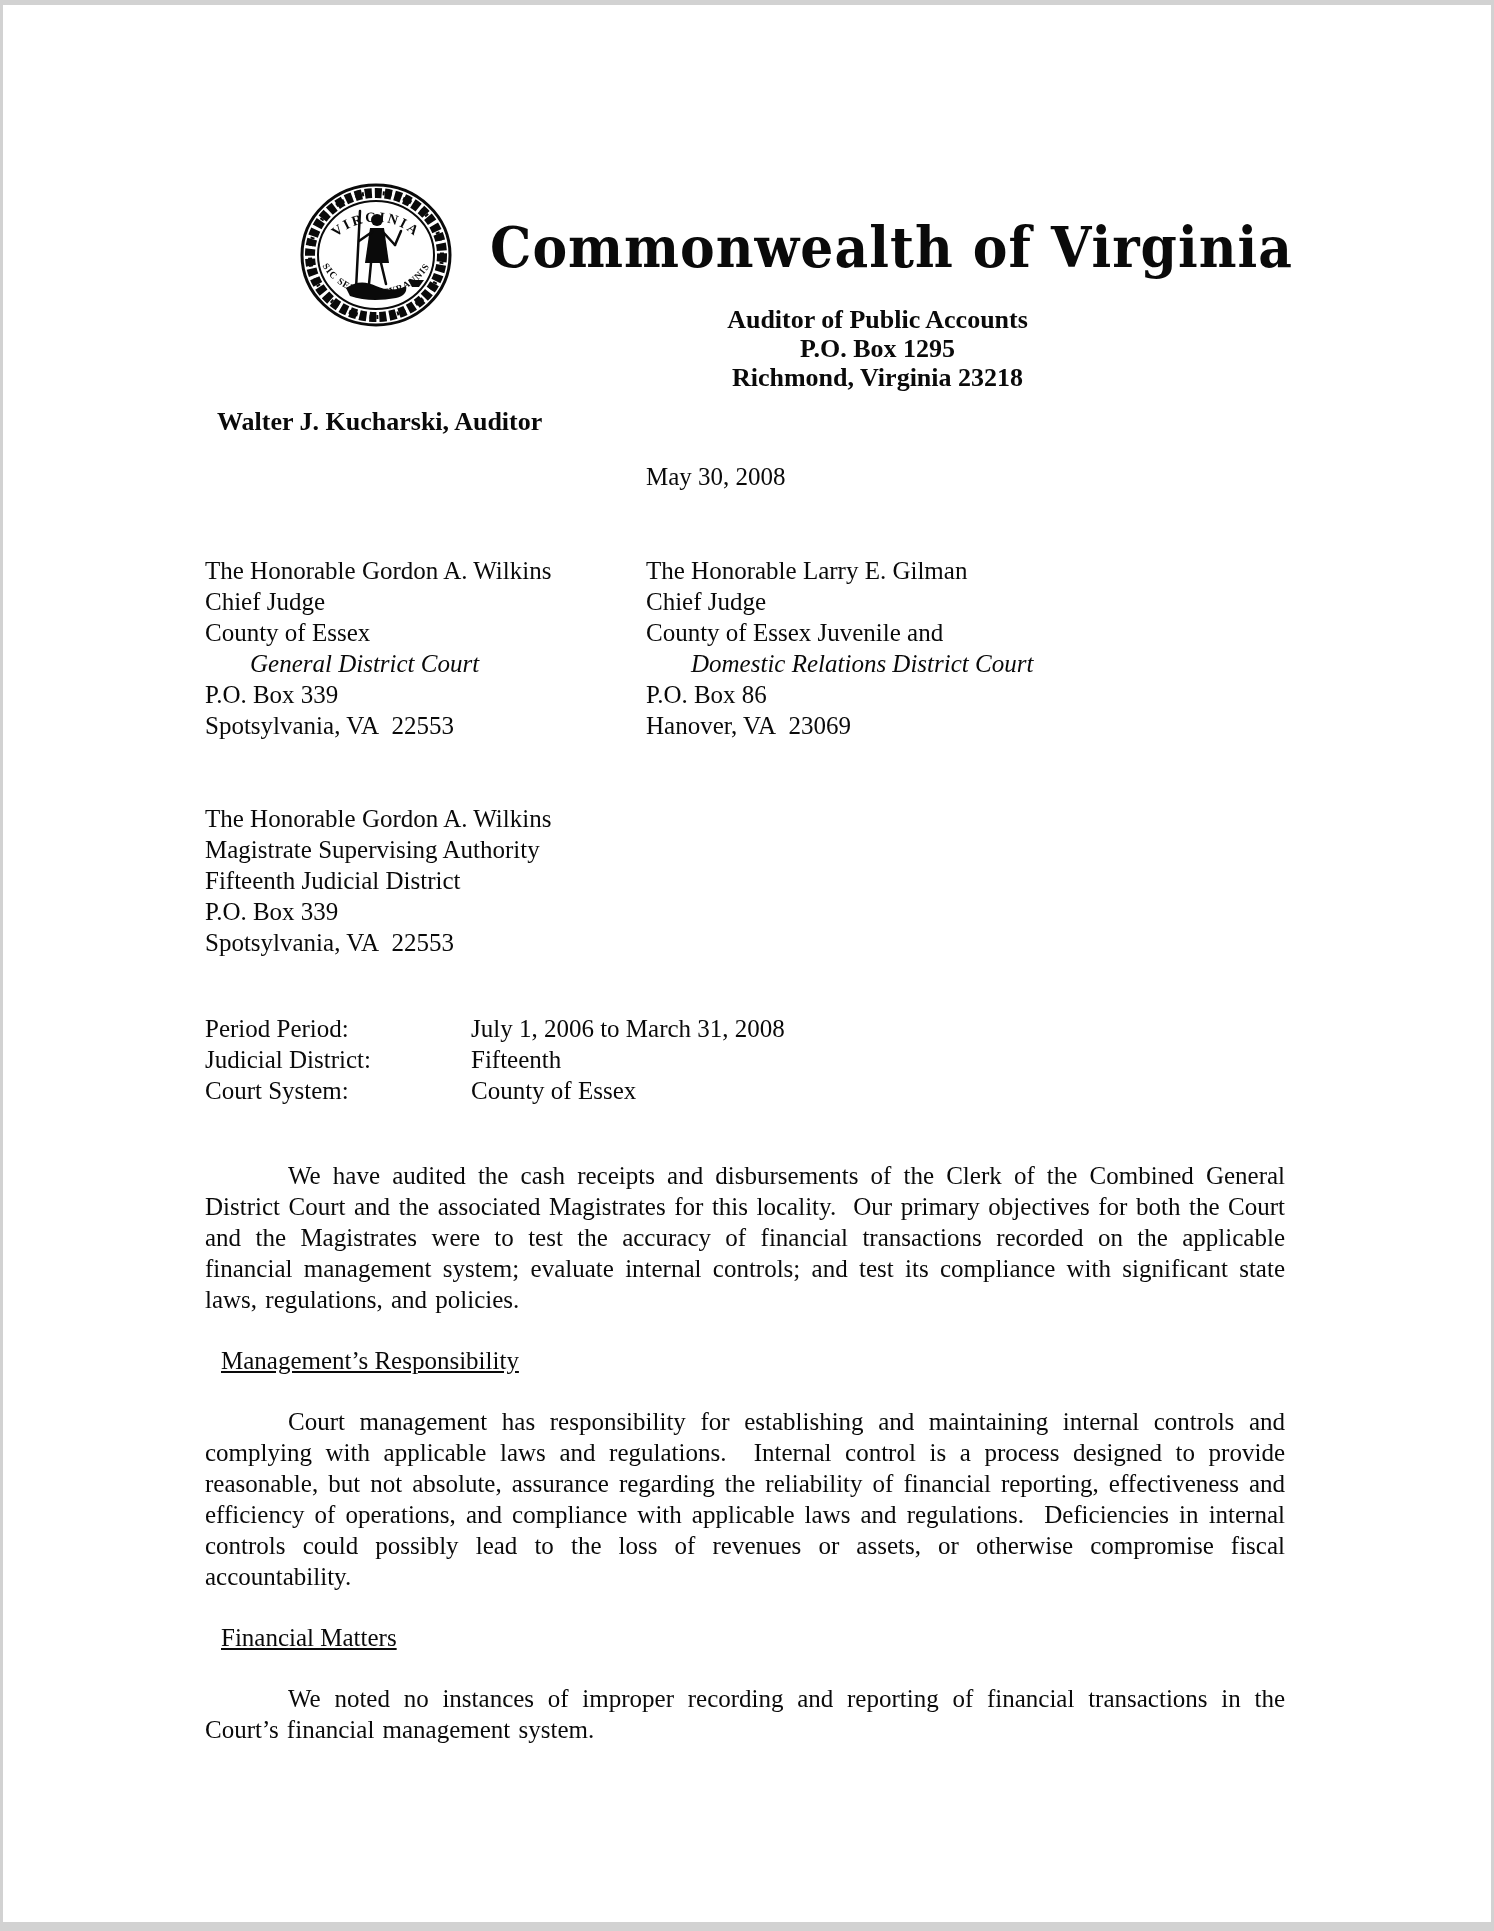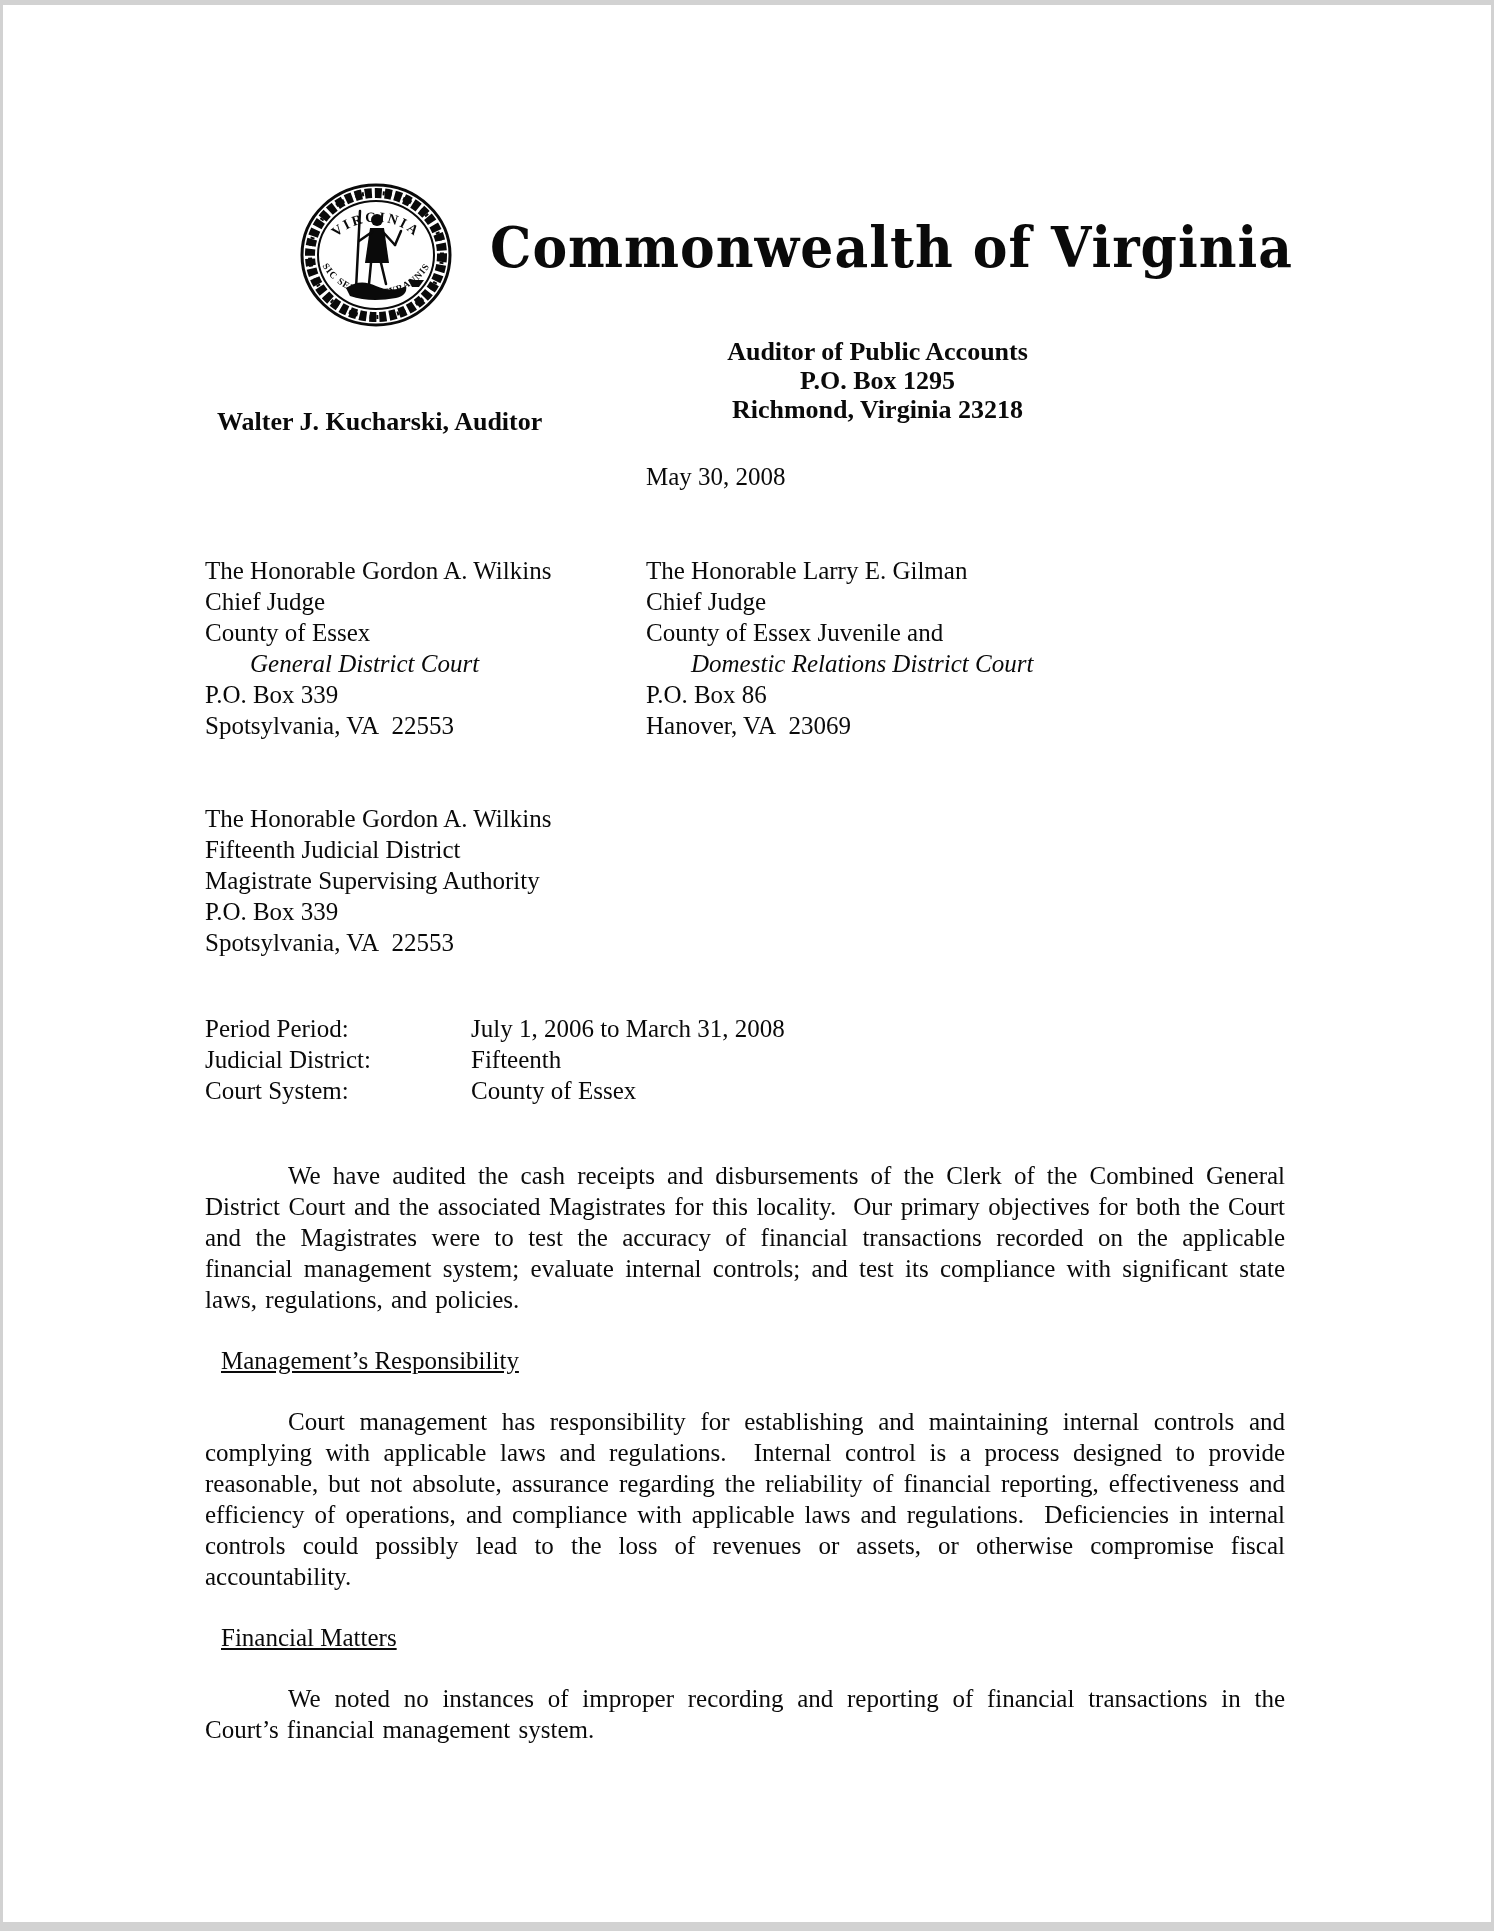--- a/index.html
+++ b/index.html
@@ -56,21 +56,20 @@
   }
   .office-block {
     position: absolute;
     left: 285px;
     right: 20px;
     top: 122px;
     text-align: center;
     font-weight: bold;
     font-size: 26px;
     line-height: 29px;
-    margin-top: 32px;
   }
   .auditor {
     position: absolute;
     left: 12px;
     top: 180px;
     font-weight: bold;
     font-size: 26px;
     margin-top: 44px;
   }
   
@@ -178,22 +177,22 @@
           <div>Chief Judge</div>
           <div>County of Essex Juvenile and</div>
           <div class="indent">Domestic Relations District Court</div>
           <div>P.O. Box 86</div>
           <div>Hanover, VA&nbsp; 23069</div>
         </div>
       </div>
 
       <div class="recipient block3">
         <div>The Honorable Gordon A. Wilkins</div>
+        <div>Magistrate Supervising Authority</div>
         <div>Fifteenth Judicial District</div>
-        <div>Magistrate Supervising Authority</div>
         <div>P.O. Box 339</div>
         <div>Spotsylvania, VA&nbsp; 22553</div>
       </div>
 
       <div class="audit-info">
         <div>
           <span class="label">Period Period:</span><span class="value">July 1, 2006 to March 31, 2008</span>
         </div>
         <div>
           <span class="label">Judicial District:</span><span class="value">Fifteenth</span>

